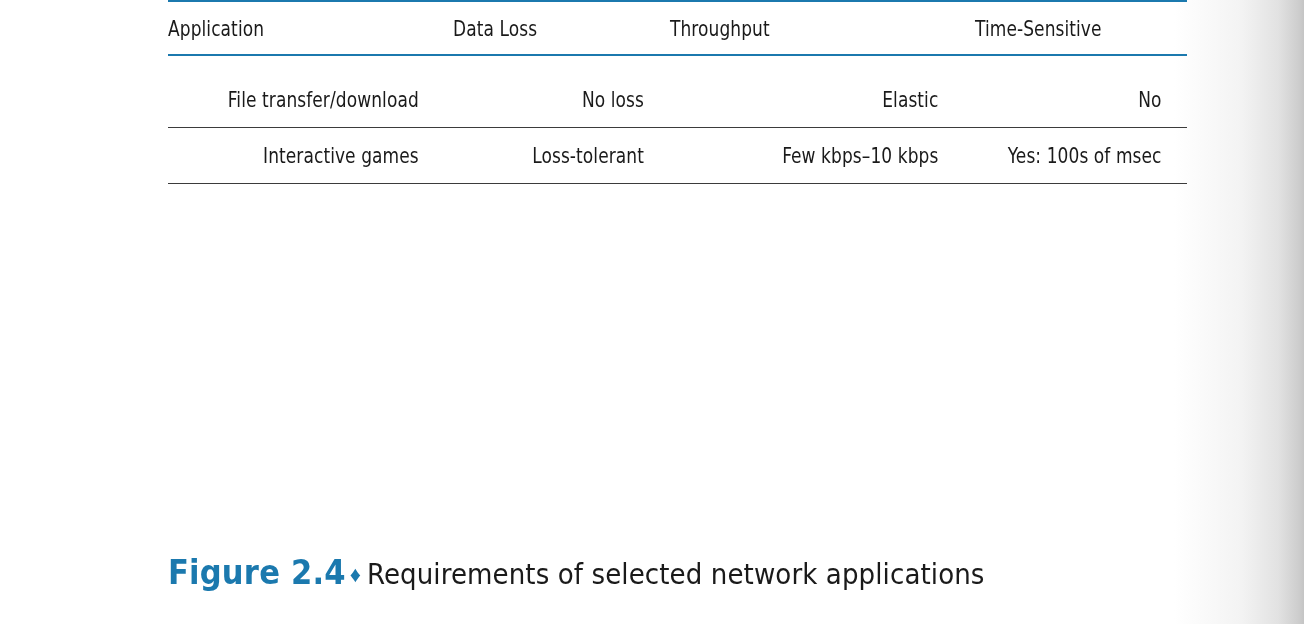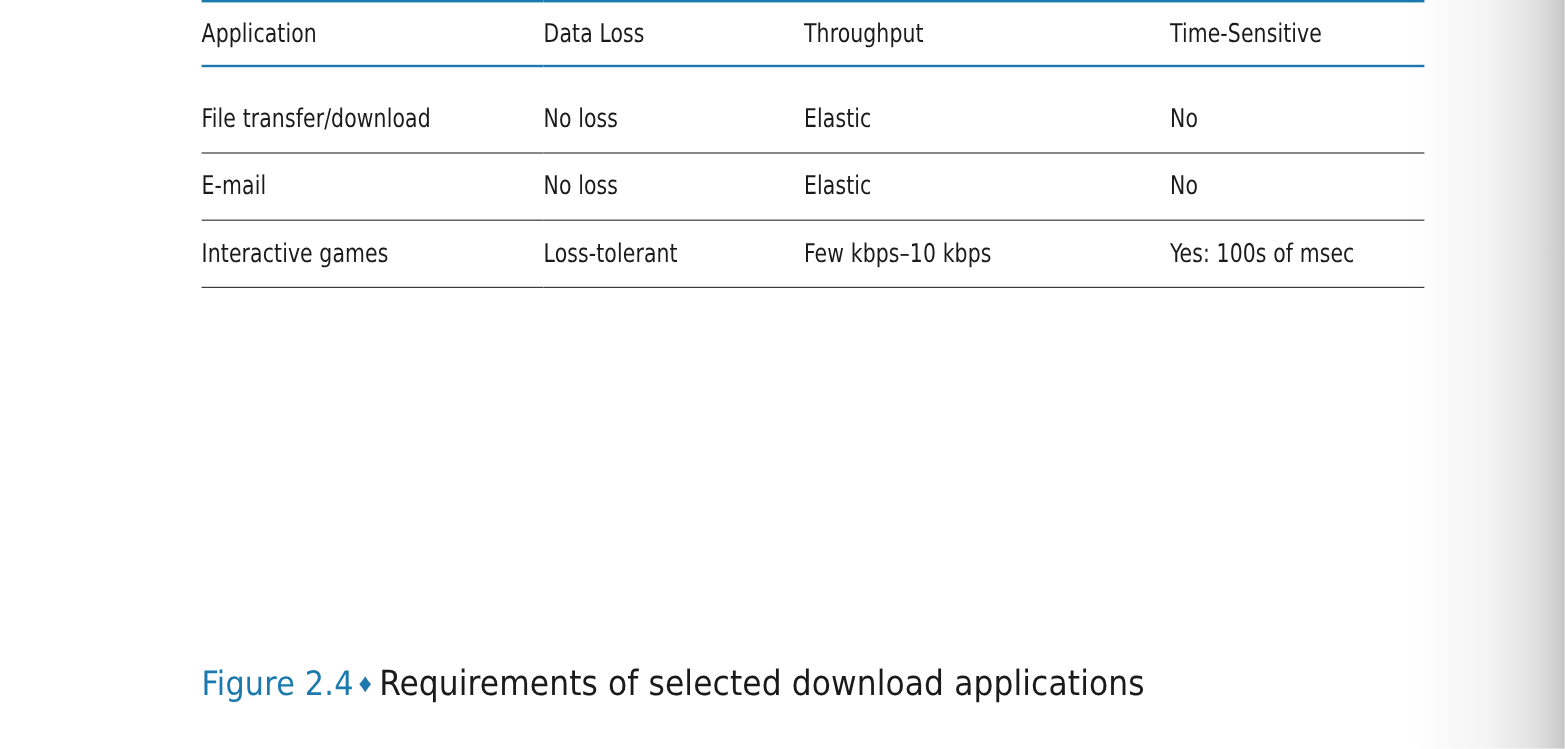--- a/index.html
+++ b/index.html
@@ -67,21 +67,21 @@
   thead th {
     padding: 0;
     text-align: right;
     font-weight: normal;
     vertical-align: middle;
   }
   thead th .cellbox { height: 52px; display: flex; align-items: center; }
 
   tbody td {
     padding: 0;
-    text-align: left;
+    text-align: right;
     vertical-align: top;
   }
   tbody td .cellbox { padding-top: 14px; padding-bottom: 14px; }
 
   
   tr.rule-top      > * { border-top: 2.6px solid #1b79ae; }
   tr.head-row      > * { border-bottom: 2.6px solid #1b79ae; }
   tbody tr         > * { border-bottom: 1.6px solid #3b3b3b; }
 
   
@@ -89,22 +89,22 @@
 
   .caption {
     position: absolute;
     left: 168px;
     top: 552px;
     white-space: nowrap;
     z-index: 1;
   }
   .caption-figure-no {
     font-family: "Liberation Sans Narrow", "DejaVu Sans Condensed", "Liberation Sans", sans-serif;
-    font-size: 28px;
-    font-weight: normal;
+    font-size: 34px;
+    font-weight: bold;
     color: #1b79ae;
     letter-spacing: 0.2px;
   }
   .caption-diamond {
     font-size: 22px;
     color: #1b79ae;
     padding: 0 6px 0 4px;
     position: relative;
     top: -2px;
   }
@@ -154,45 +154,31 @@
           </td>
         <td>
             <div class="cellbox">Elastic</div>
           </td>
         <td>
             <div class="cellbox">No</div>
           </td>
       </tr>
       <tr>
         <td>
-            <div class="cellbox">E-mail</div>
-          </td>
-        <td>
-            <div class="cellbox">No loss</div>
-          </td>
-        <td>
-            <div class="cellbox">Elastic</div>
-          </td>
-        <td>
-            <div class="cellbox">No</div>
-          </td>
-      </tr>
-      <tr>
-        <td>
             <div class="cellbox">Interactive games</div>
           </td>
         <td>
             <div class="cellbox">Loss-tolerant</div>
           </td>
         <td>
             <div class="cellbox">Few kbps–10 kbps</div>
           </td>
         <td>
             <div class="cellbox">Yes: 100s of msec</div>
           </td>
       </tr>
     </tbody>
   </table>
 </div>
 
 <div class="caption">
-  <span class="caption-figure-no">Figure 2.4</span><span class="caption-diamond">♦</span><span class="caption-text">Requirements of selected download applications</span>
+  <span class="caption-figure-no">Figure 2.4</span><span class="caption-diamond">♦</span><span class="caption-text">Requirements of selected network applications</span>
 </div>
 
 </body></html>

